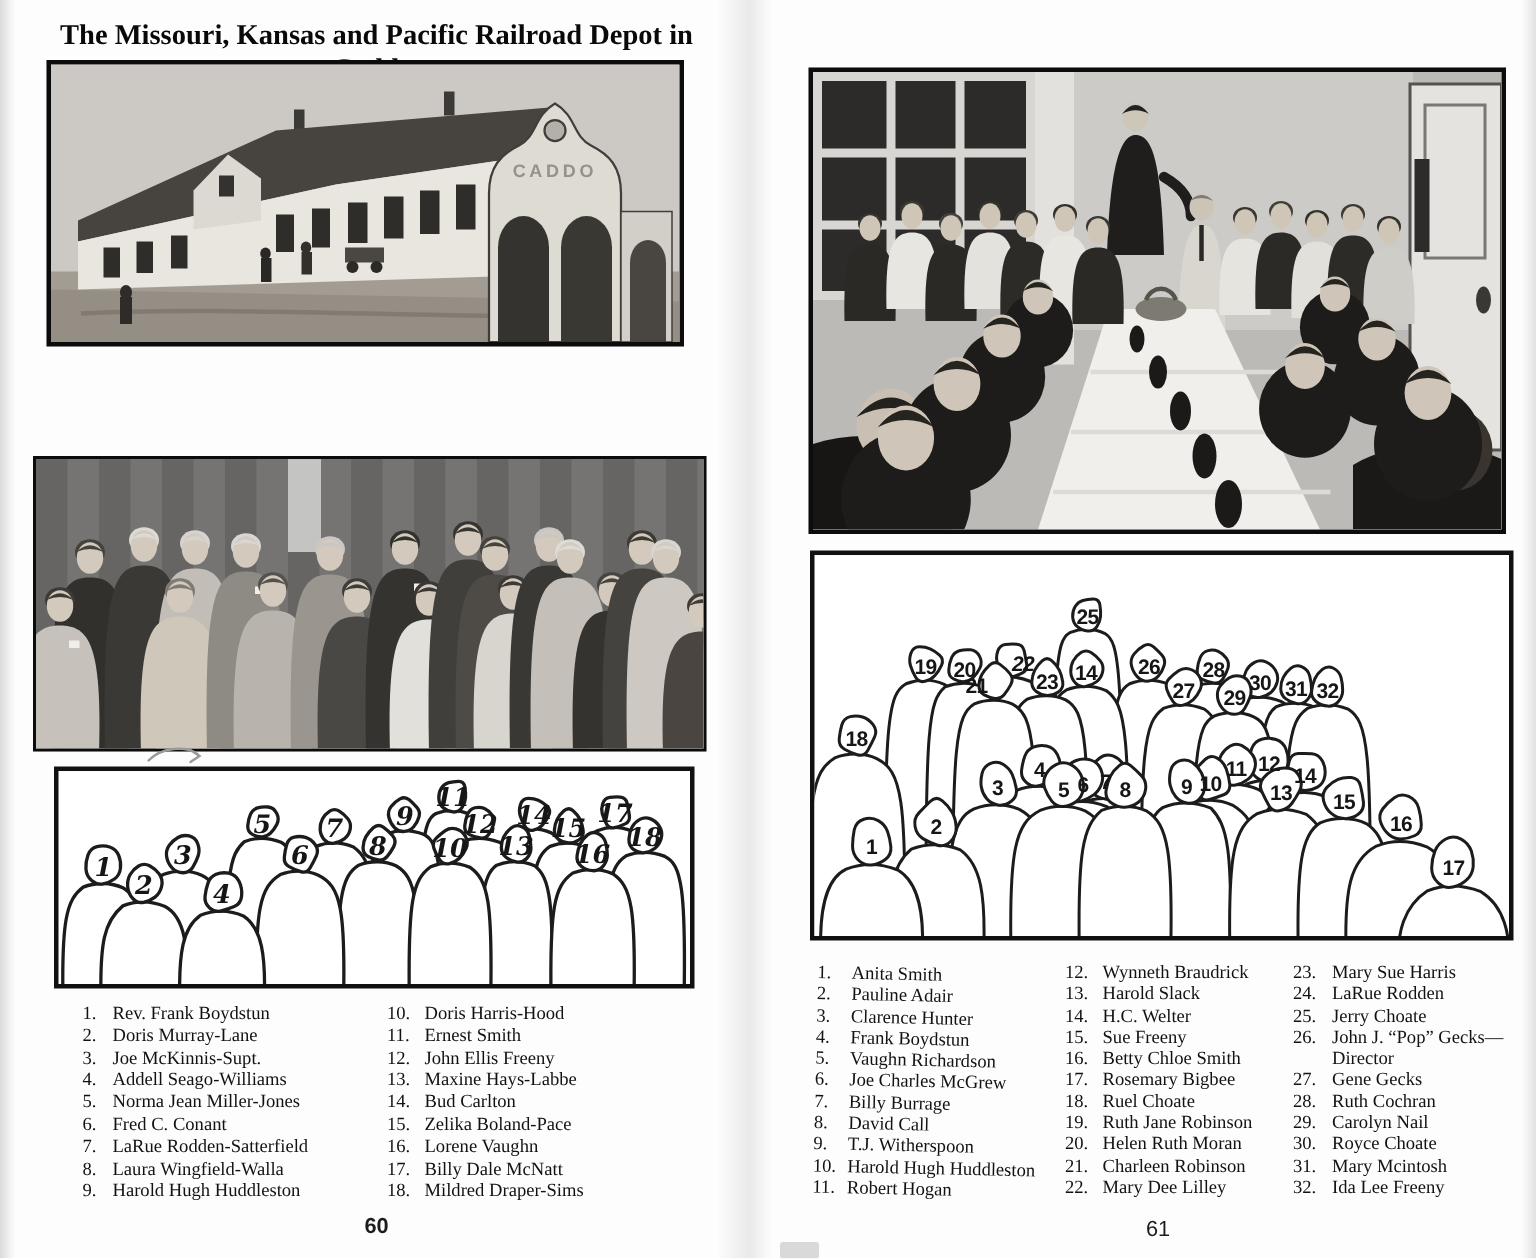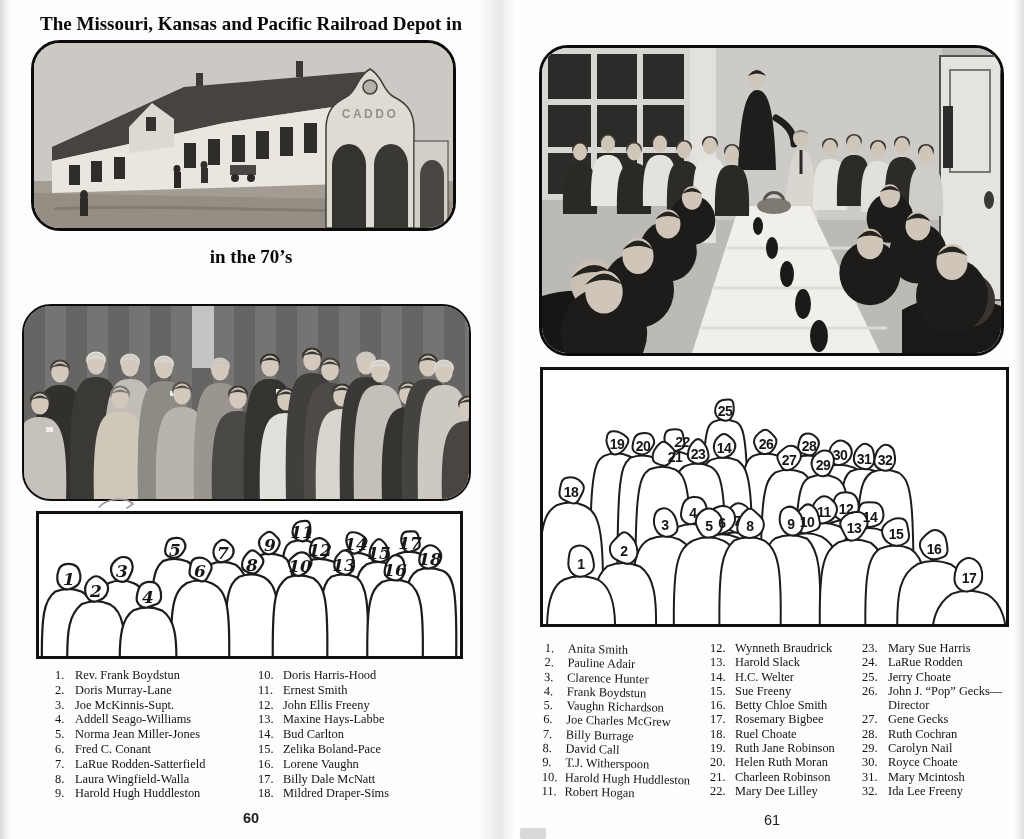--- a/index.html
+++ b/index.html
@@ -5,21 +5,21 @@
   html,body{margin:0;padding:0;background:#ffffff;}
   #canvas{position:relative;width:1024px;height:839px;background:#fdfdfd;overflow:hidden;
           font-family:"Liberation Serif",serif;color:#111;}
   .edge{position:absolute;pointer-events:none;}
   #edge-left{left:0;top:0;width:11px;height:839px;background:linear-gradient(to right,#dadada,#f6f6f6 70%,#fff);}
   #gutter{left:476px;top:0;width:40px;height:839px;background:linear-gradient(to right,#fff,#eeeeee 45%,#e9e9e9 60%,#fff);}
   #edge-right{left:1013px;top:0;width:11px;height:839px;background:linear-gradient(to left,#e2e2e2,#f7f7f7 70%,#fff);}
   #smudge{left:520px;top:828px;width:26px;height:11px;background:#d9d9d9;border-radius:2px;}
 
   .title{position:absolute;text-align:center;font-weight:700;font-size:19px;line-height:23px;color:#090909;}
-  .photo{position:absolute;background:#e5e5e5;overflow:hidden;border-radius:29px;}
+  .photo{position:absolute;background:#e5e5e5;overflow:hidden;}
   .photo svg{display:block;}
   #photo-depot{left:31px;top:40px;width:419px;height:185px;border:3px solid #0c0c0c;}
   #photo-reunion{left:22px;top:304px;width:445px;height:193px;border:2px solid #0c0c0c;}
   #photo-band{left:539px;top:45px;width:459px;height:305px;border:3px solid #0c0c0c;}
 
   .figbox{position:absolute;background:#fff;border:3px solid #111;}
   #fig-left{left:36px;top:511px;width:421px;height:142px;}
   #fig-right{left:540px;top:367px;width:463px;height:254px;}
   .figbox svg{position:absolute;left:0;top:0;}
   .fig-num{position:absolute;transform:translate(-50%,-50%);color:#161616;white-space:nowrap;}
@@ -96,21 +96,20 @@
       <text x="336" y="75" text-anchor="middle" font-family="Liberation Sans, sans-serif" font-weight="700" font-size="12" letter-spacing="2.5" fill="#96928b">CADDO</text>
       <path d="M298,185 L298,122 A17,21 0 0 1 332,122 L332,185 Z" fill="#35332f"></path>
       <path d="M340,185 L340,122 A17,21 0 0 1 374,122 L374,185 Z" fill="#3a3833"></path>
       <path d="M386,185 L386,132 A12,15 0 0 1 410,132 L410,185 Z" fill="#494641"></path>
       <ellipse cx="50" cy="152" rx="4" ry="5" fill="#2e2b28"></ellipse>
         <rect x="46" y="155" width="8" height="18" fill="#2e2b28"></rect>
     </svg>
   </div>
 
   <div class="title" style="left:12px;top:245px;width:478px;">
-    <div>in the 70’s</div>
   </div>
 
   <div class="photo" id="photo-reunion">
     <svg id="reunion-svg" width="445" height="193" viewBox="0 0 445 193">
       <rect x="0" y="0" width="445" height="193" fill="#6e6d6b"></rect>
     <rect x="0" y="0" width="21" height="193" fill="#666563"></rect>
         <rect x="21" y="0" width="21" height="193" fill="#757472"></rect>
         <rect x="42" y="0" width="21" height="193" fill="#666563"></rect>
         <rect x="63" y="0" width="21" height="193" fill="#757472"></rect>
         <rect x="84" y="0" width="21" height="193" fill="#666563"></rect>
@@ -538,21 +537,21 @@
         <path d="M 4.3938927795572695 270 C 2.713587418535134 237.5855 7.082381357192688 216.23031476388624 21.099500000000003 209.4773 C 31.7735 205.20770000000002 44.2265 205.5635 55.584141119025276 210.011 C 69.58974078721616 218.31336474322916 73.62247365366929 239.36450000000002 71.60610722044274 270 Z" fill="#fff" stroke="#1c1c1c" stroke-width="2" stroke-linejoin="round"></path>
         <path d="M 32.792470678341274 176.20216890700203 Q 38 174.56434167840942 42.50229116031992 177.11572337701296 Q 47.00458232063984 179.6671050756165 48.685168864311464 184.3142936708142 Q 50.36575540798309 188.96148226601193 50.888624093975125 194.35471339754332 Q 51.41149277996717 199.74794452907474 47.200835529896196 202.9910277769682 Q 42.99017827982523 206.23411102486165 37.85317048857901 206.67260098914286 Q 32.7161626973328 207.11109095342408 29.04094891538404 203.18564124938823 Q 25.36573513343528 199.26019154535237 25.363940883207324 194.08476179069626 Q 25.362146632979368 188.90933203604015 26.473543994830962 183.37466408581741 Q 27.584941356682556 177.83999613559465 32.792470678341274 176.20216890700203 Z" fill="#fff" stroke="#1c1c1c" stroke-width="2" stroke-linejoin="round"></path>
         <path d="M 389.9000016931726 270 C 388.09500177783127 252.786 392.7880015577188 234.32909062662898 408.634 223.9036 C 419.602 219.5164 432.398 219.882 444.3056130317017 224.452 C 459.9339984084177 233.93612685642375 464.265998205237 254.61400000000003 462.0999983068274 270 Z" fill="#fff" stroke="#1c1c1c" stroke-width="2" stroke-linejoin="round"></path>
         <path d="M 420.8878799938238 189.30298690323954 Q 426 186.5922942045948 431.0511655948892 189.381946293061 Q 436.10233118977845 192.17159838152722 437.89872759109664 197.40239709075786 Q 439.69512399241484 202.63319579998853 439.1218280419688 207.88304267226346 Q 438.5485320915227 213.13288954453836 434.75458253649913 216.60263341509858 Q 430.9606329814756 220.07237728565883 425.58074574873115 221.32443335997567 Q 420.2008585159867 222.5764894342925 415.76901316068063 218.51810890989046 Q 411.3371678053746 214.4597283854884 411.45379579747237 208.47607962421824 Q 411.57042378957016 202.49243086294808 413.67309188860884 197.2530552324162 Q 415.7757599876476 192.0136796018843 420.8878799938238 189.30298690323954 Z" fill="#fff" stroke="#1c1c1c" stroke-width="2" stroke-linejoin="round"></path>
       </svg>
     <div class="fig-labels">
 
     <span class="fig-num" style="left: 28px; top: 122px;">18</span>
         <span class="fig-num" style="left: 74px; top: 74px;">19</span>
         <span class="fig-num" style="left: 100px; top: 76px;">20</span>
-        <span class="fig-num" style="left: 132px; top: 87px;">21</span>
+        <span class="fig-num" style="left: 108px; top: 87px;">21</span>
         <span class="fig-num" style="left: 139px; top: 72px; font-style: italic;">22</span>
         <span class="fig-num" style="left: 155px; top: 84px;">23</span>
         <span class="fig-num" style="left: 181px; top: 78px;">14</span>
         <span class="fig-num" style="left: 182px; top: 41px;">25</span>
         <span class="fig-num" style="left: 223px; top: 74px;">26</span>
         <span class="fig-num" style="left: 246px; top: 90px;">27</span>
         <span class="fig-num" style="left: 266px; top: 76px;">28</span>
         <span class="fig-num" style="left: 280px; top: 95px;">29</span>
         <span class="fig-num" style="left: 297px; top: 85px;">30</span>
         <span class="fig-num" style="left: 321px; top: 89px;">31</span>

